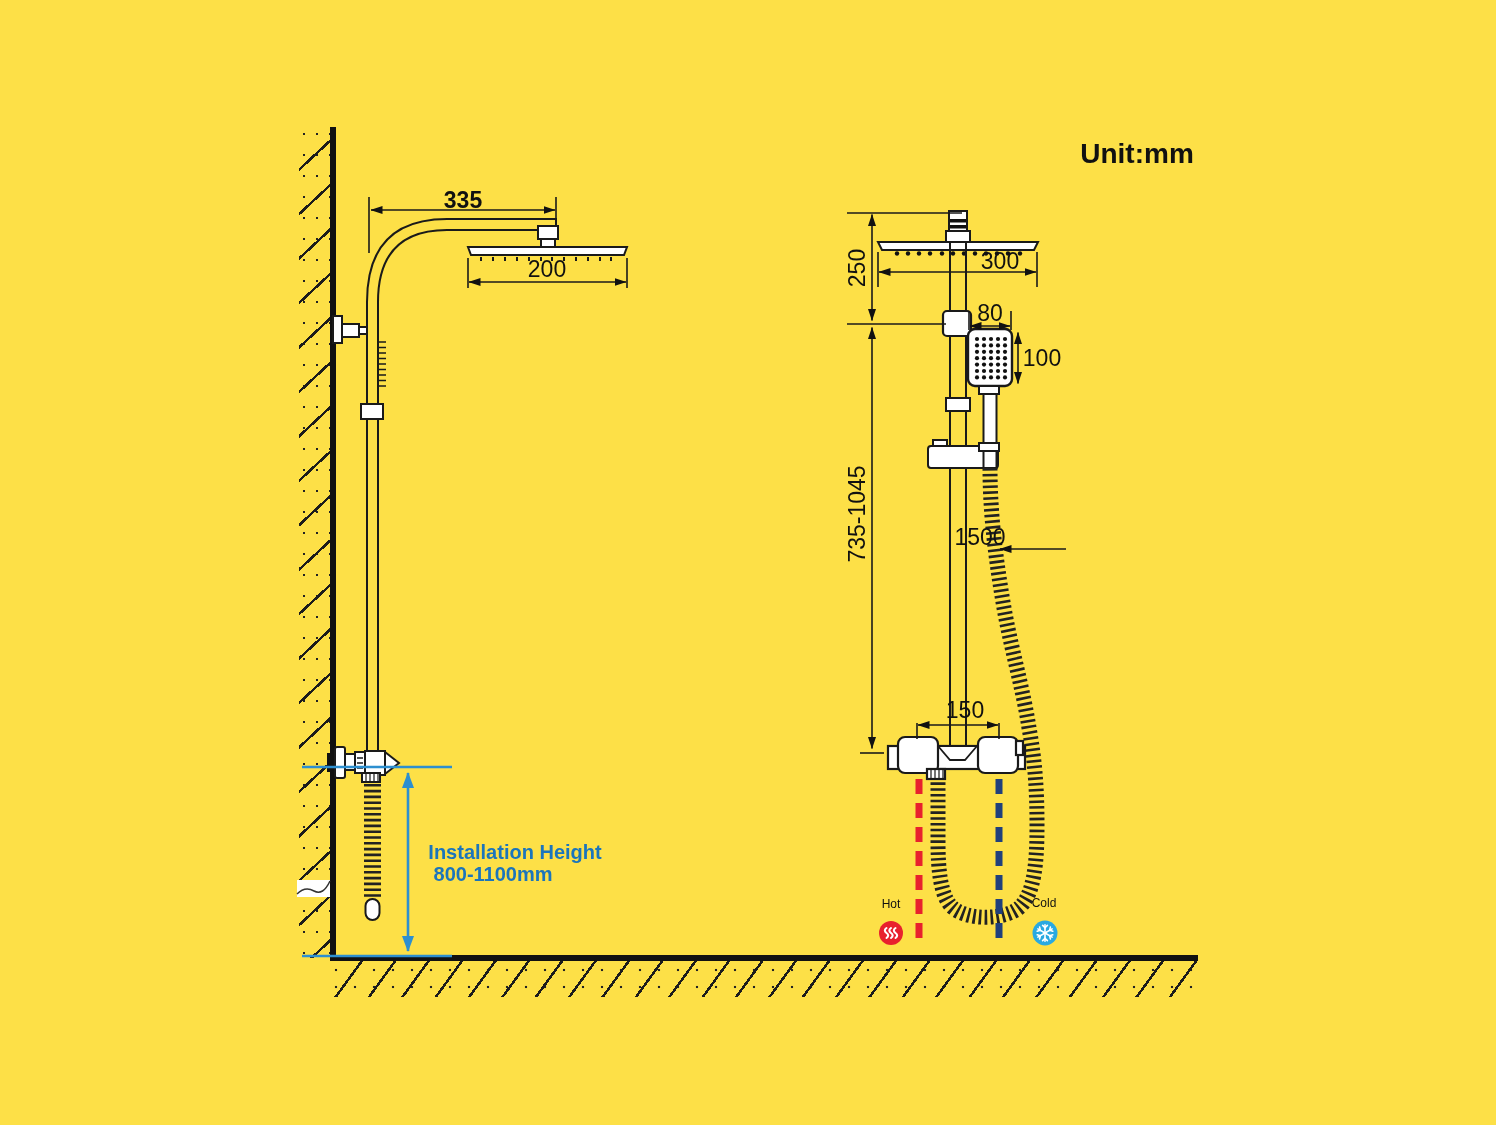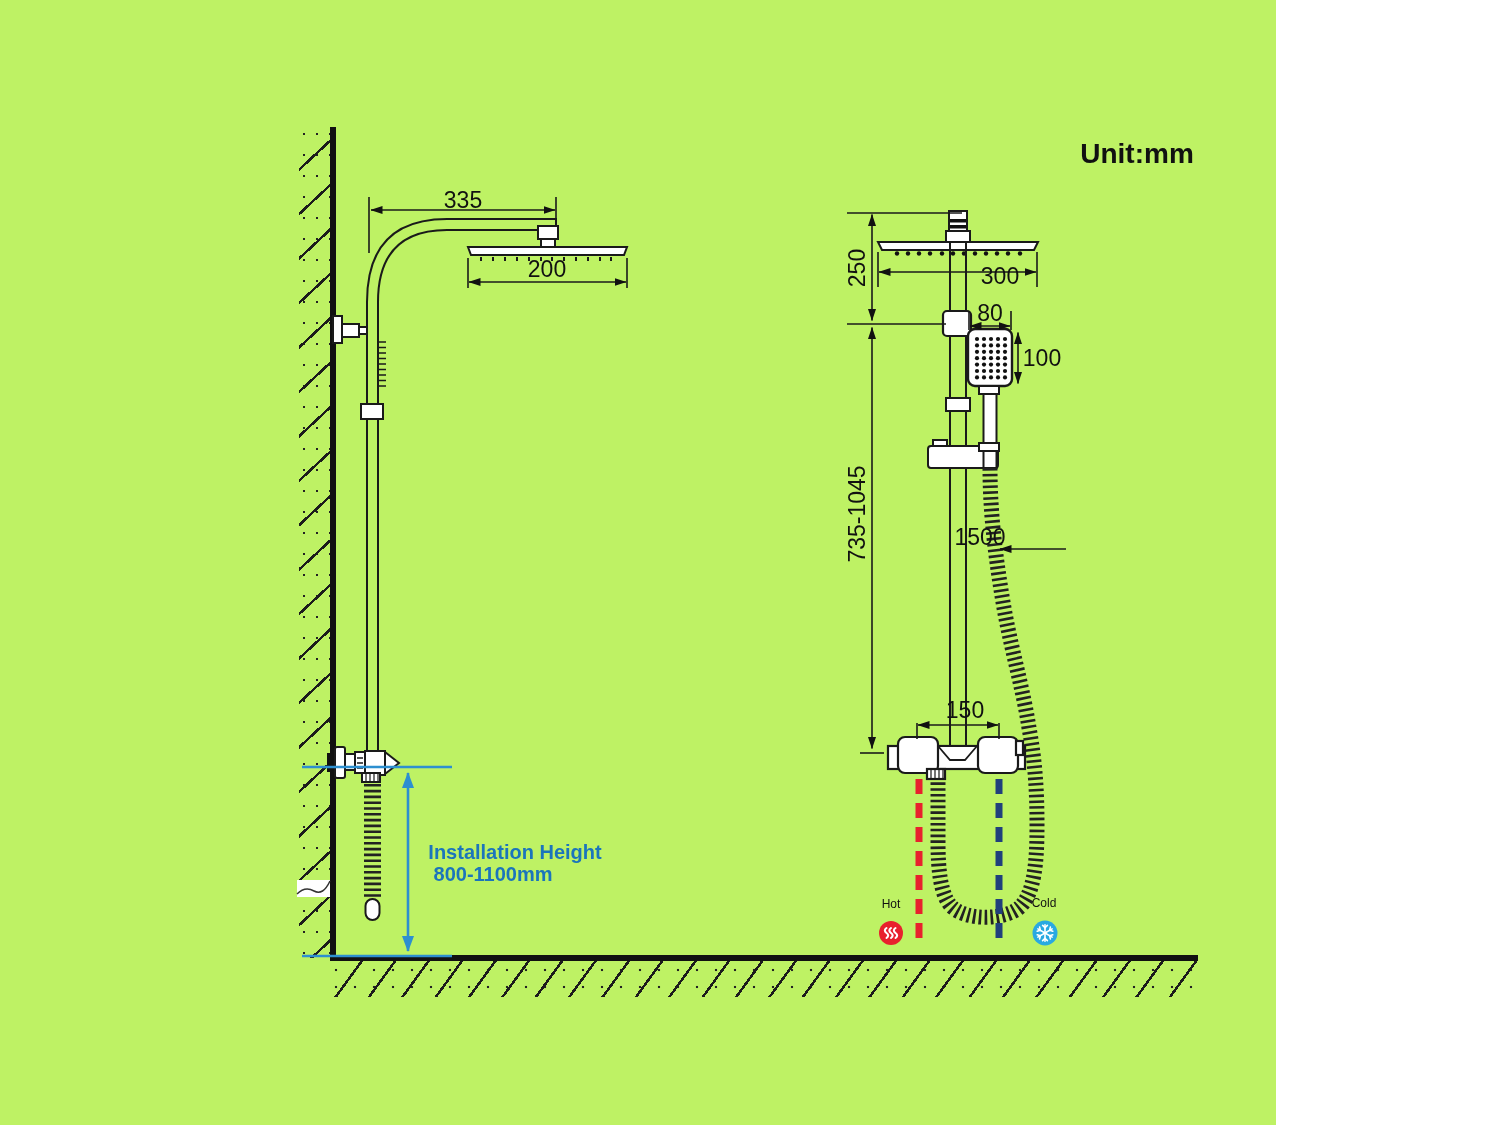--- a/index.html
+++ b/index.html
@@ -1,17 +1,17 @@
 <!DOCTYPE html>
 <html><head>
 <meta charset="utf-8">
 <style>
   html,body{margin:0;padding:0;background:#fff;}
   #canvas{
-    position:relative;width:1276px;height:1125px;background:#bef264;overflow:hidden;
+    position:relative;width:1496px;height:1125px;background:#fde047;overflow:hidden;
     font-family:"Liberation Sans", sans-serif;color:#111;
   }
   .hatch{position:absolute;}
   #wall-hatch{
     left:299px;top:127px;width:31px;height:831px;
     background:
       repeating-linear-gradient(137deg, transparent 0 30px, #1c1c1c 30px 32.5px),
       radial-gradient(circle at 5px 7px, #222 1.1px, transparent 1.5px);
     background-size:auto, 13px 21px;
   }
@@ -268,26 +268,26 @@
             <line y1="0" y2="-8.2"></line>
             <line x1="0" y1="-5.3" x2="-2.4" y2="-7.6"></line>
             <line x1="0" y1="-5.3" x2="2.4" y2="-7.6"></line>
           </g>
       </g>
     </g>
   </svg>
 
   <span class="lbl unit" style="left:1137px;top:154px;">Unit:mm</span>
 
-  <span class="lbl dim" style="left:463px;top:200px;">335</span>
+  <span class="lbl dim" style="left:463px;top:200px;font-weight:bold;">335</span>
   <span class="lbl dim" style="left:547px;top:269px;">200</span>
 
   <span class="lbl dim rot" style="left:857px;top:268px;">250</span>
   <span class="lbl dim rot" style="left:857px;top:514px;">735-1045</span>
-  <span class="lbl dim" style="left:1000px;top:276px;">300</span>
+  <span class="lbl dim" style="left:1000px;top:261px;">300</span>
   <span class="lbl dim" style="left:990px;top:313px;text-align:right;">80</span>
   <span class="lbl dim" style="left:1042px;top:358px;">100</span>
   <span class="lbl dim" style="left:980px;top:537px;">1500</span>
   <span class="lbl dim" style="left:932px;top:710px;margin-left:33px;">150</span>
 
   <span class="lbl blue-label" style="left:493px;top:852px;padding-left:44px;">Installation Height</span>
   <span class="lbl blue-label" style="left:493px;top:874px;">800-1100mm</span>
 
   <span class="lbl hc" style="left:891px;top:904px;">Hot</span>
   <span class="lbl hc" style="left:1044px;top:903px;">Cold</span>

